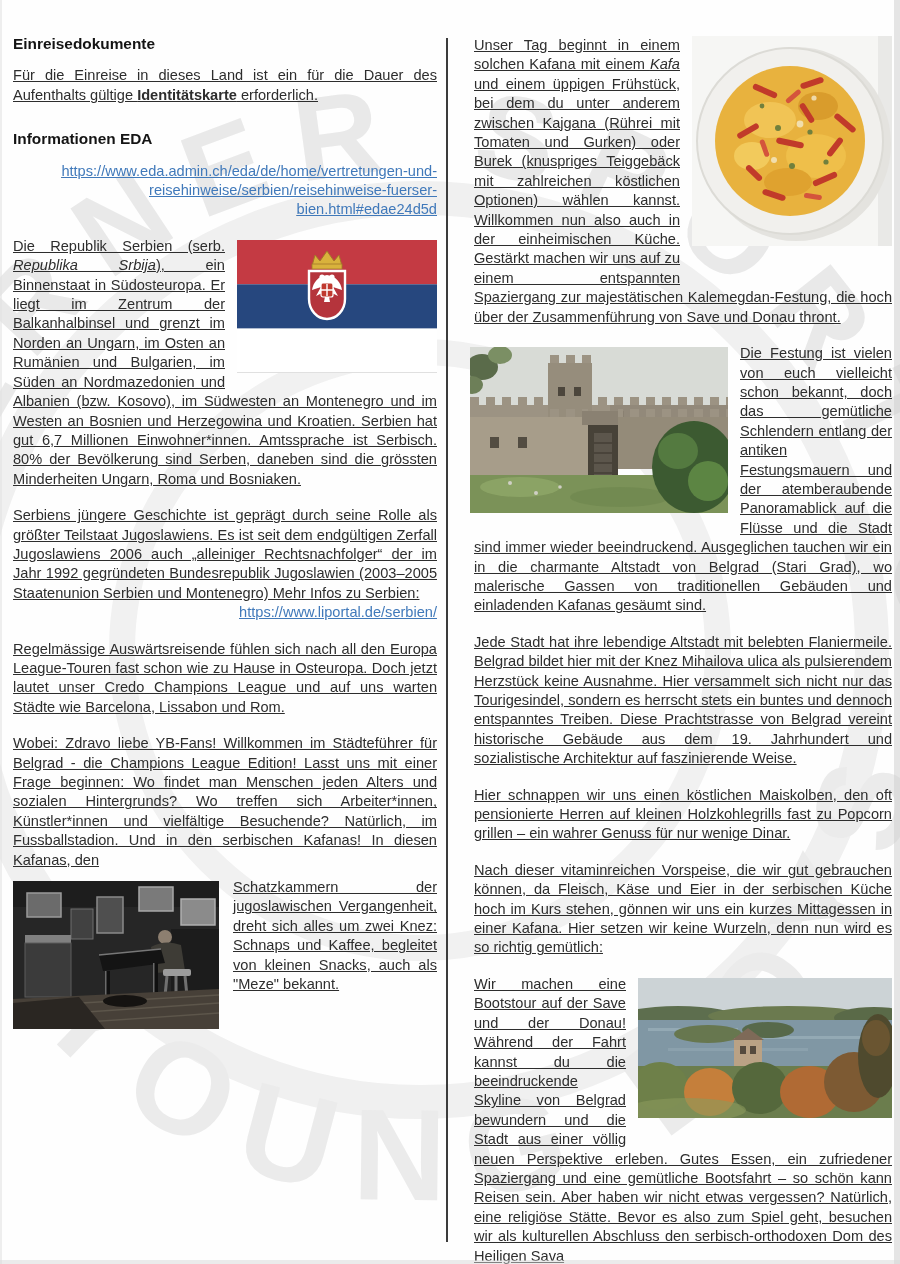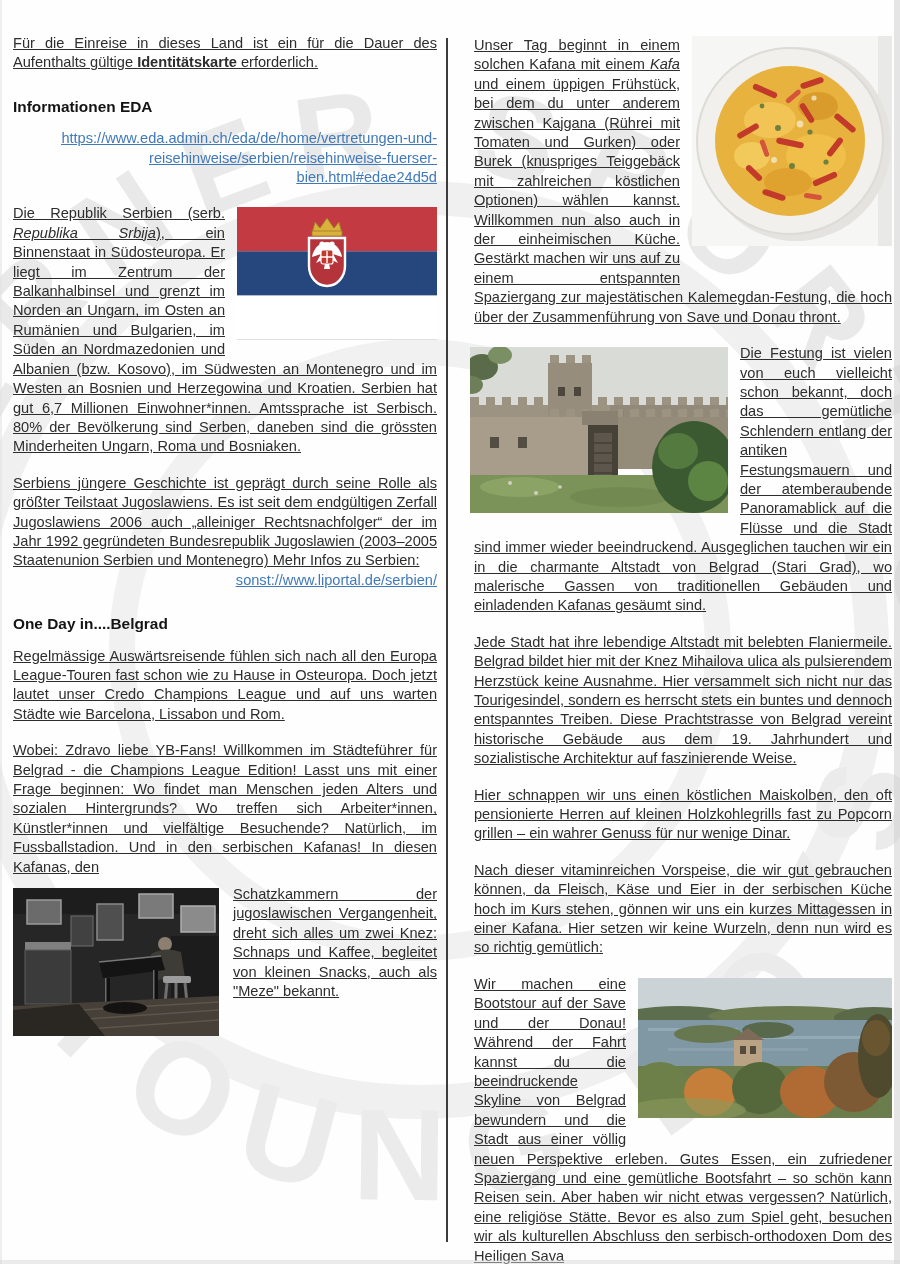--- a/index.html
+++ b/index.html
@@ -46,20 +46,21 @@
     </text>
     <text font-family="Liberation Sans, sans-serif" font-size="130" font-weight="bold" fill="#ebebeb" letter-spacing="30">
       <textPath href="#wm-bottom" startOffset="22%" id="wm-bottom-text">YOUNG BOYS</textPath>
     </text>
   </svg>
 
   <div class="divider"></div>
 
   <div class="col col-left">
 
+    <div class="head first">Einreisedokumente</div>
 
     <p><span>Für die Einreise in dieses Land ist ein für die Dauer des Aufenthalts gültige </span><span class="b">Identitätskarte</span><span> erforderlich.</span></p>
 
 
     <div class="head">Informationen EDA</div>
 
     <p><a class="doclink">https://www.eda.admin.ch/eda/de/home/vertretungen-und-reisehinweise/serbien/reisehinweise-fuerser-bien.html#edae24d5d</a></p>
 
 
     <p>
@@ -77,23 +78,22 @@
             <circle cx="-5" cy="27" r="2.6" fill="#ffffff"></circle>
             <circle cx="5" cy="27" r="2.6" fill="#ffffff"></circle>
             <rect x="-6" y="33" width="12" height="14" rx="2" fill="#c0392f" stroke="#ffffff" stroke-width="1.2"></rect>
             <path d="M0,34 v12 M-6,40 h12" stroke="#ffffff" stroke-width="1.4"></path>
           </g>
         </svg>
       </span>
       <span>Die Republik Serbien (serb. </span><span class="it">Republika Srbija</span><span>), ein Binnenstaat in Südosteuropa. Er liegt im Zentrum der Balkanhalbinsel und grenzt im Norden an Ungarn, im Osten an Rumänien und Bulgarien, im Süden an Nordmazedonien und Albanien (bzw. Kosovo), im Südwesten an Montenegro und im Westen an Bosnien und Herzegowina und Kroatien. Serbien hat gut 6,7 Millionen Einwohner*innen. Amtssprache ist Serbisch. 80% der Bevölkerung sind Serben, daneben sind die grössten Minderheiten Ungarn, Roma und Bosniaken.</span>
     </p>
 
-    <p><span>Serbiens jüngere Geschichte ist geprägt durch seine Rolle als größter Teilstaat Jugoslawiens. Es ist seit dem endgültigen Zerfall Jugoslawiens 2006 auch „alleiniger Rechtsnachfolger“ der im Jahr 1992 gegründeten Bundesrepublik Jugoslawien (2003–2005 Staatenunion Serbien und Montenegro) Mehr Infos zu Serbien:</span><a class="doclink">sonst://www.liportal.de/serbien/</a></p>
-
-    <div class="head">One Day in....Belgrad</div>
+    <p><span>Serbiens jüngere Geschichte ist geprägt durch seine Rolle als größter Teilstaat Jugoslawiens. Es ist seit dem endgültigen Zerfall Jugoslawiens 2006 auch „alleiniger Rechtsnachfolger“ der im Jahr 1992 gegründeten Bundesrepublik Jugoslawien (2003–2005 Staatenunion Serbien und Montenegro) Mehr Infos zu Serbien:</span><a class="doclink">https://www.liportal.de/serbien/</a></p>
+
 
     <p>Regelmässige Auswärtsreisende fühlen sich nach all den Europa League-Touren fast schon wie zu Hause in Osteuropa. Doch jetzt lautet unser Credo Champions League und auf uns warten Städte wie Barcelona, Lissabon und Rom.</p>
 
     <p class="tight">Wobei: Zdravo liebe YB-Fans! Willkommen im Städteführer für Belgrad - die Champions League Edition! Lasst uns mit einer Frage beginnen: Wo findet man Menschen jeden Alters und sozialen Hintergrunds? Wo treffen sich Arbeiter*innen, Künstler*innen und vielfältige Besuchende? Natürlich, im Fussballstadion. Und in den serbischen Kafanas! In diesen Kafanas, den</p>
 
     <div>
       <span class="imgbox kafana-wrap">
         <svg width="206" height="148" viewBox="0 0 206 148">
           <rect width="206" height="148" fill="#262626"></rect>
           <rect width="206" height="26" fill="#1d1d1d"></rect>

